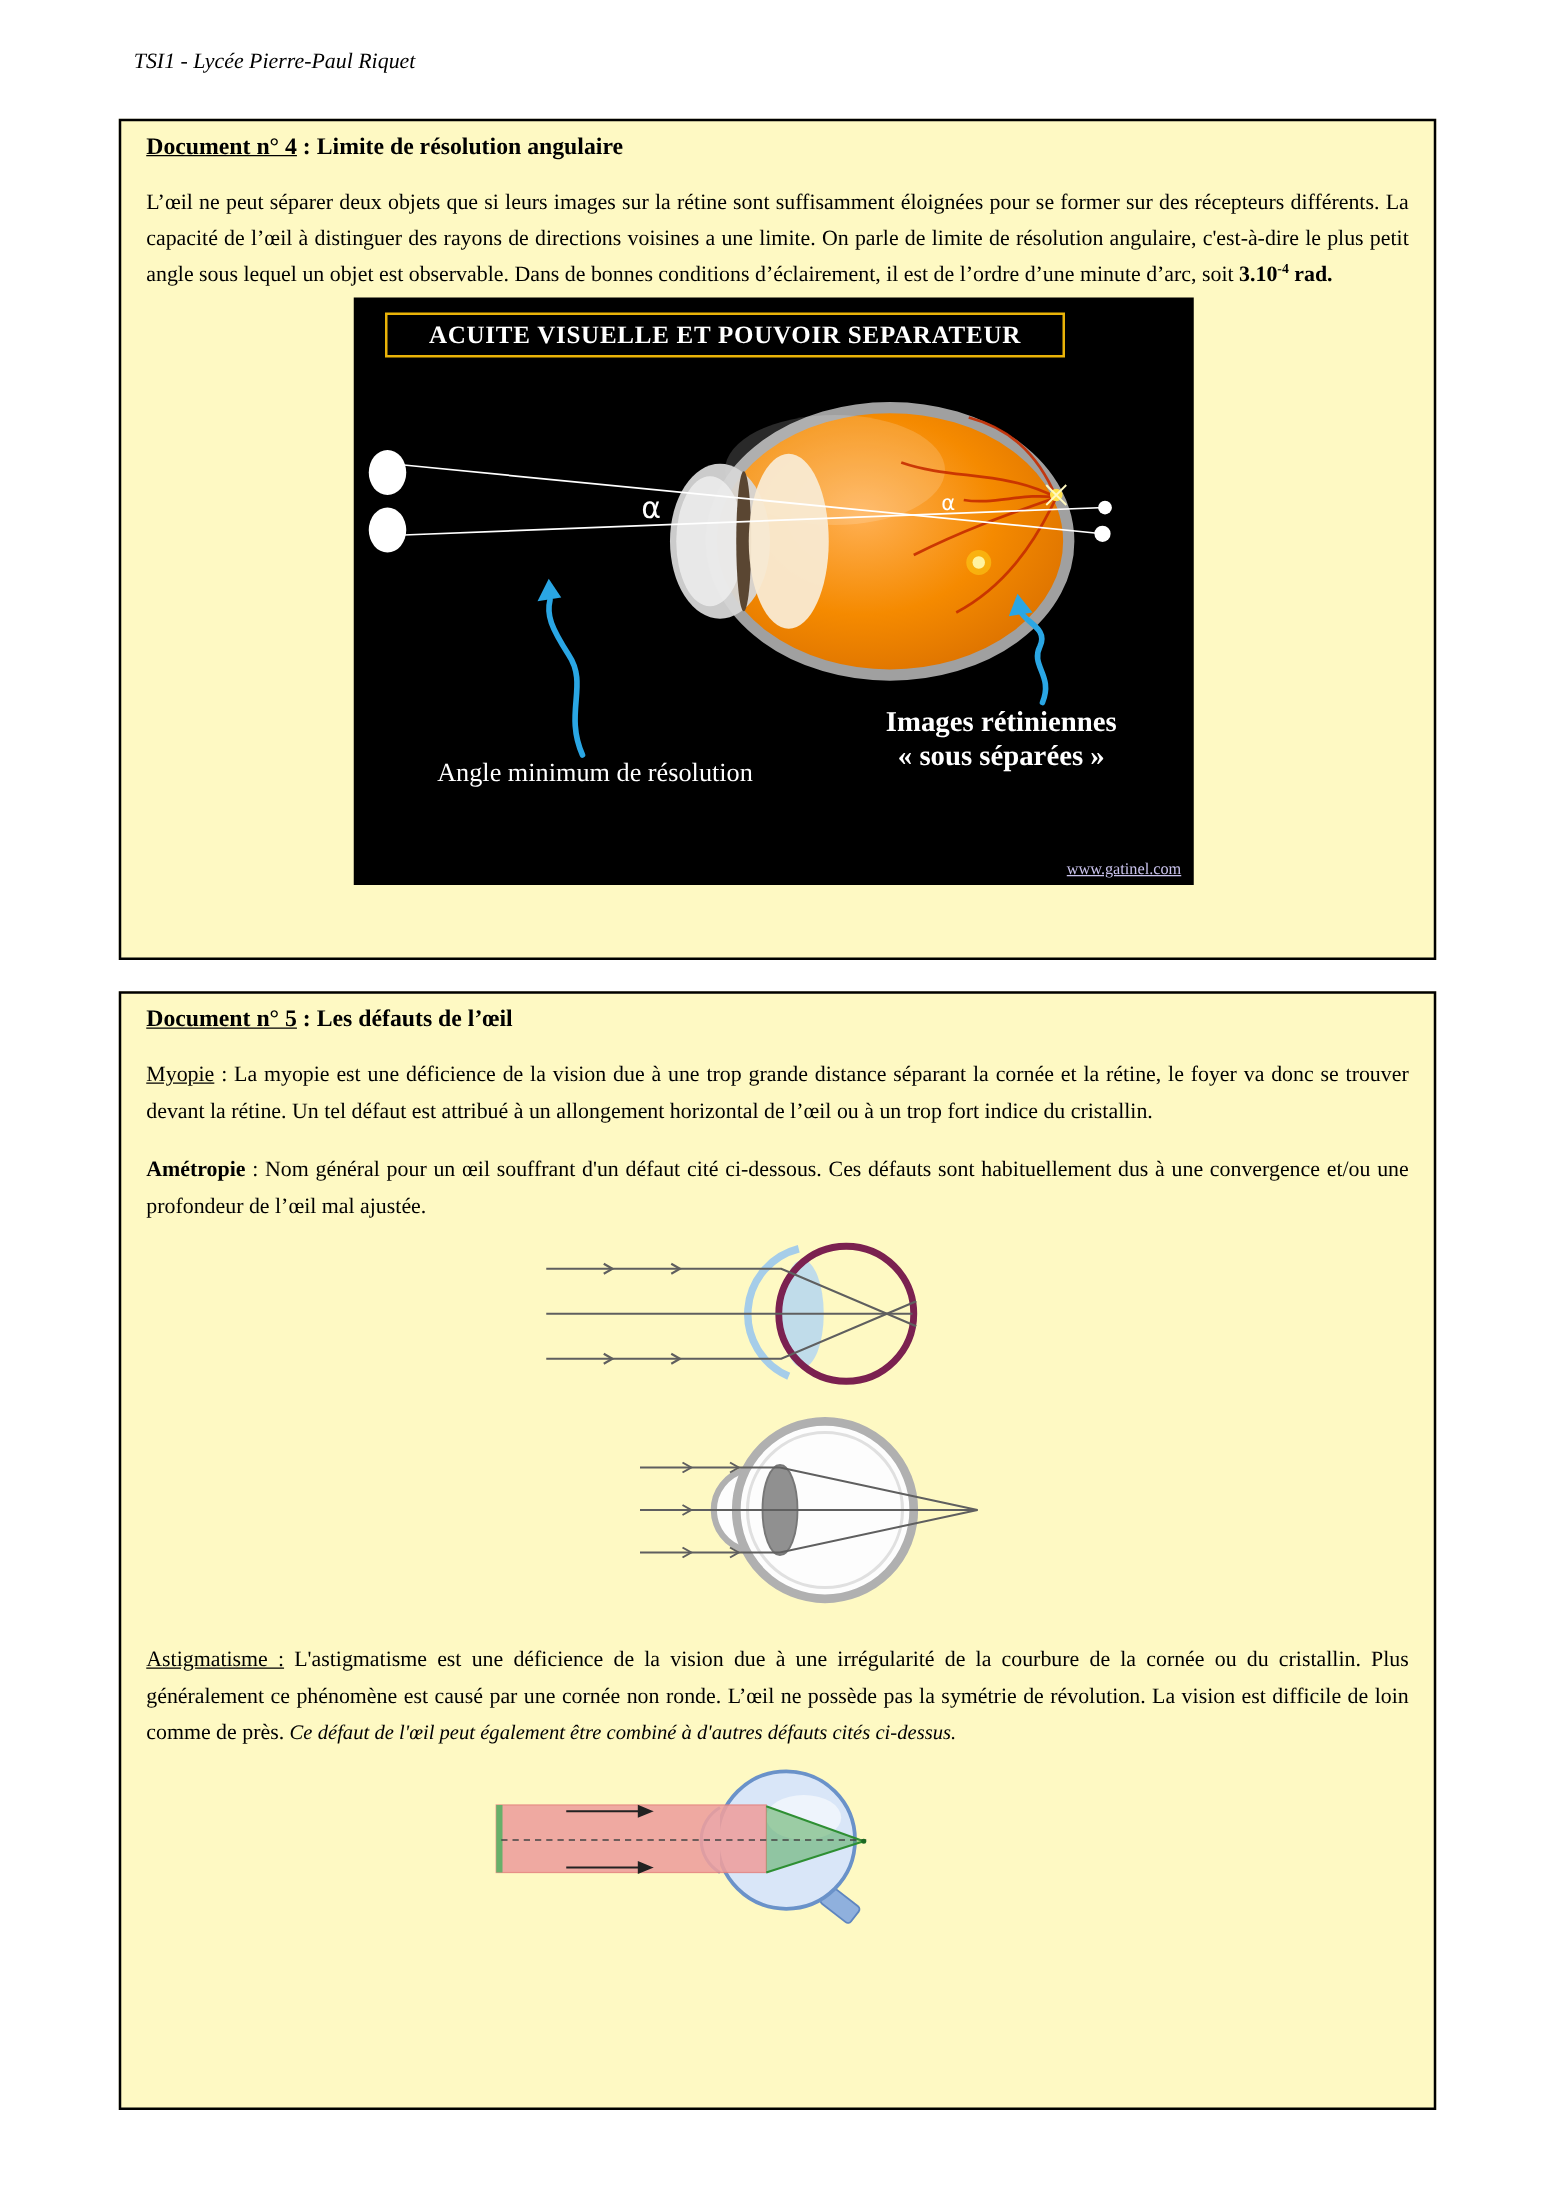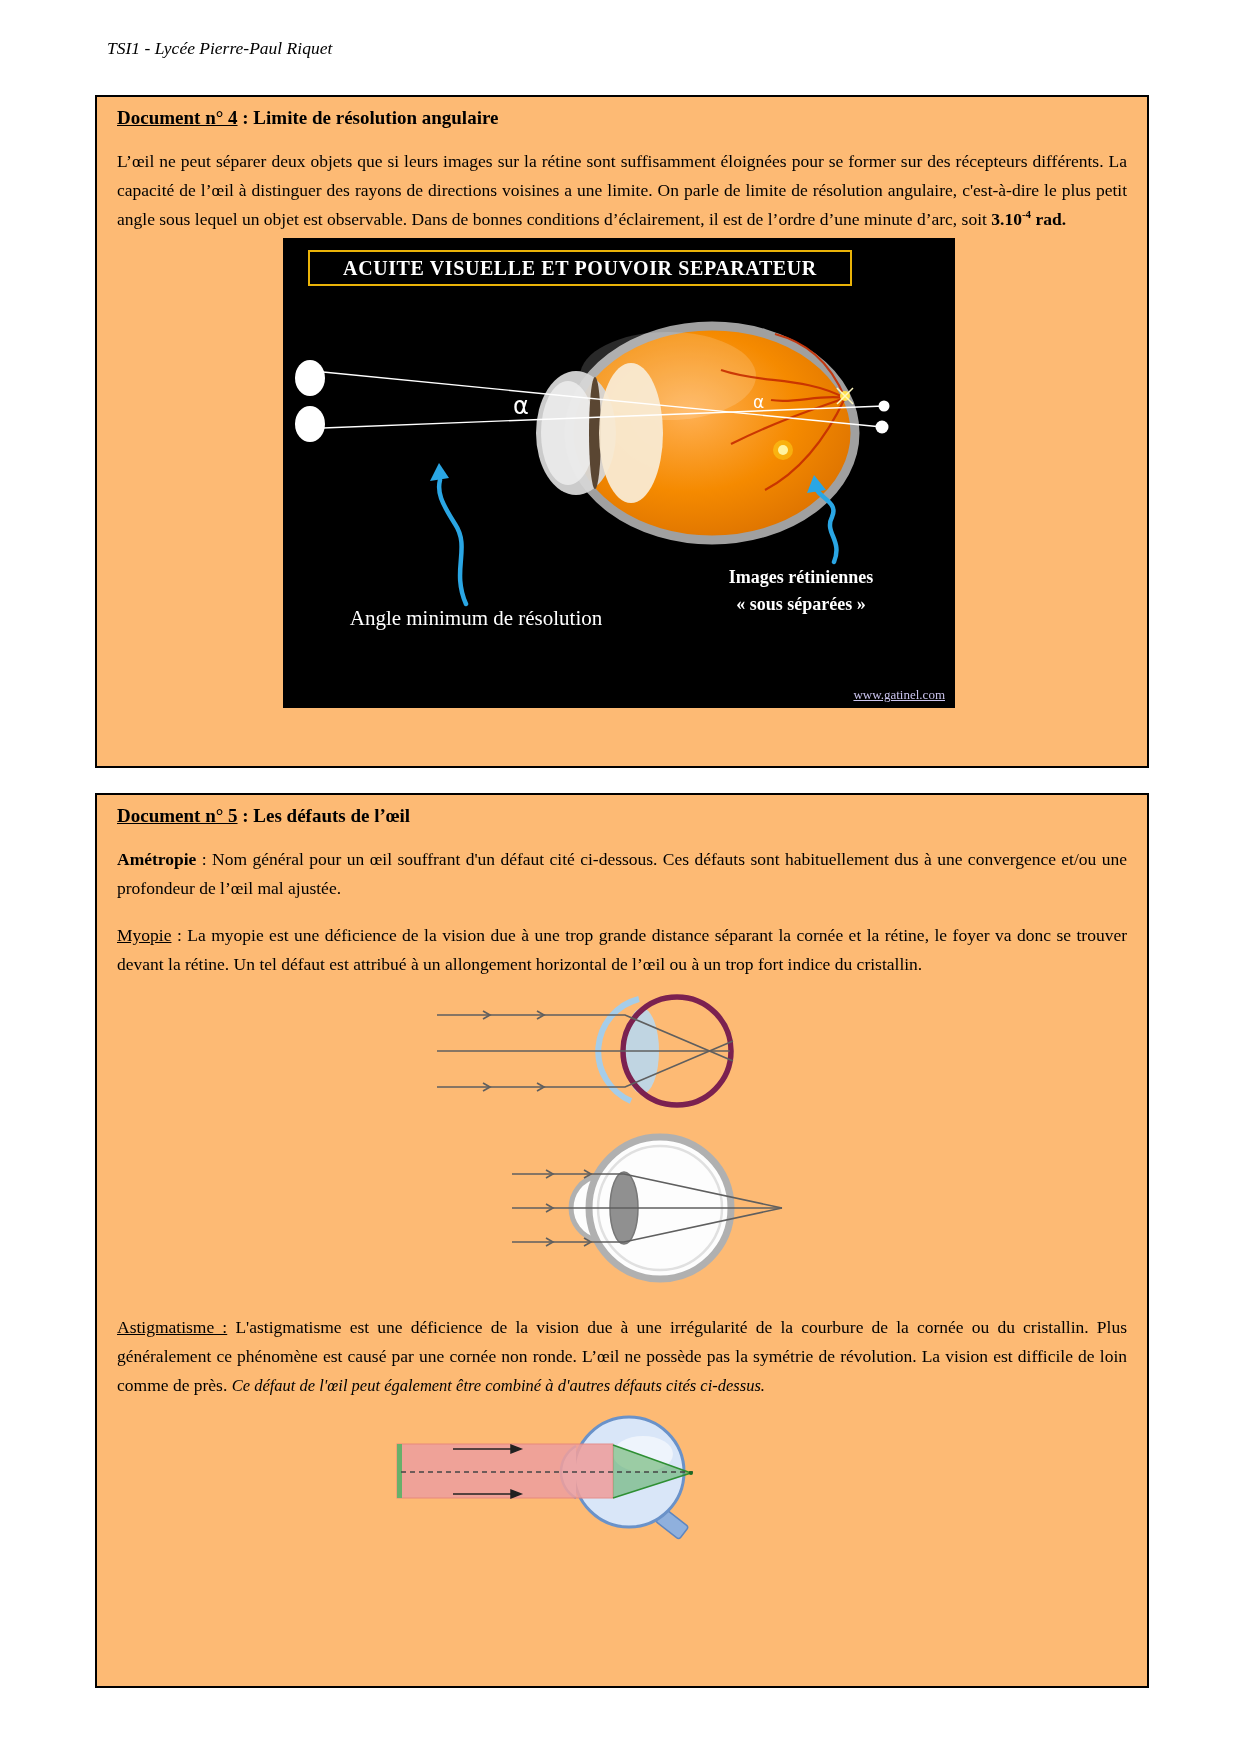--- a/index.html
+++ b/index.html
@@ -1,36 +1,36 @@
 <!DOCTYPE html>
 <html><head>
 <meta charset="utf-8">
 <style>
   html,body { margin:0; padding:0; background:#ffffff; }
   body { width:1240px; height:1754px; position:relative; font-family:"Liberation Serif", serif; color:#000; }
   .page-header { position:absolute; left:107px; top:38px; font-style:italic; font-size:17.5px; }
-  .docbox { position:absolute; left:95px; width:1054px; border:2px solid #000; box-sizing:border-box; padding:8px 20px 4px 20px; background:#fdba74; }
+  .docbox { position:absolute; left:95px; width:1054px; border:2px solid #000; box-sizing:border-box; padding:8px 20px 4px 20px; background:#fef9c3; }
   #doc4-box { top:95px; height:673px; }
   #doc5-box { top:793px; height:895px; }
   .doc-title { font-size:19px; font-weight:bold; margin-top:2px; }
   .t-label { text-decoration:underline; }
   .para { font-size:17.5px; line-height:29px; text-align:justify; margin-top:18px; }
   .term-u { text-decoration:underline; }
   .term-b { font-weight:bold; }
   .bold { font-weight:bold; }
   sup.small { font-size:11px; font-weight:bold; vertical-align:super; line-height:0; }
   .ital-tail { font-style:italic; font-size:16.5px; }
   
   .fig-black { position:relative; margin-left:166px; margin-top:4px; width:672px; height:470px; background:#000; overflow:hidden; }
   .fig-title { position:absolute; left:25px; top:12px; width:540px; height:32px; border:2px solid #eab308;
                color:#fff; font-weight:bold; font-size:20px; letter-spacing:0.6px;
                display:flex; align-items:center; justify-content:center; white-space:nowrap; }
   .fig-svg { position:absolute; left:0; top:0; }
   .fig-label-left { position:absolute; left:28px; top:368px; width:330px; text-align:center; color:#fff; font-weight:normal; font-size:21px; }
-  .fig-label-right { position:absolute; left:398px; top:326px; width:240px; text-align:center; color:#fff; font-weight:bold; font-size:18px; line-height:27px; }
+  .fig-label-right { position:absolute; left:398px; top:326px; width:240px; text-align:center; color:#fff; font-weight:bold; font-size:23px; line-height:27px; }
   .fig-credit { position:absolute; right:10px; bottom:5px; color:#cbc4ee; font-size:13px; text-decoration:underline; }
   
   .diag { display:block; }
   .diag-myopia { margin:10px 0 0 308px; }
   .diag-hyper { margin:6px 0 0 393px; }
   .diag-astig { margin:8px 0 0 278px; }
 </style>
 </head>
 <body>
 
@@ -107,25 +107,25 @@
       <div class="fig-credit">www.gatinel.com</div>
     </div>
   </div>
 
   <div class="docbox" id="doc5-box">
     <div class="doc-title">
       <span class="t-label">Document n° 5</span><span> : Les défauts de l’œil</span>
     </div>
 
     <div class="para">
-      <span class="term-b">Amétropie</span><span> : Nom général pour un œil souffrant d'un défaut cité ci-dessous. Ces défauts sont habituellement dus à une convergence et/ou une profondeur de l’œil mal ajustée.</span>
+      <span class="term-u">Myopie</span><span> : La myopie est une déficience de la vision due à une trop grande distance séparant la cornée et la rétine, le foyer va donc se trouver devant la rétine. Un tel défaut est attribué à un allongement horizontal de l’œil ou à un trop fort indice du cristallin.</span>
     </div>
 
     <div class="para">
-      <span class="term-u">Myopie</span><span> : La myopie est une déficience de la vision due à une trop grande distance séparant la cornée et la rétine, le foyer va donc se trouver devant la rétine. Un tel défaut est attribué à un allongement horizontal de l’œil ou à un trop fort indice du cristallin.</span>
+      <span class="term-b">Amétropie</span><span> : Nom général pour un œil souffrant d'un défaut cité ci-dessous. Ces défauts sont habituellement dus à une convergence et/ou une profondeur de l’œil mal ajustée.</span>
     </div>
 
     <svg class="diag diag-myopia" width="330" height="125" viewBox="0 0 330 125">
       <path d="M 214,10 A 54 54 0 0 0 206,112" stroke="#a5cde9" stroke-width="6" fill="none"></path>
       <ellipse cx="217" cy="62" rx="17" ry="43" fill="#b9d8ee" opacity="0.9"></ellipse>
       <circle cx="252" cy="62" r="54" fill="none" stroke="#7b2150" stroke-width="5.5"></circle>
       <g stroke="#5f5f5f" stroke-width="1.7" fill="none">
         <polyline points="12,26 200,26 308,72"></polyline>
         <polyline points="12,98 200,98 308,52"></polyline>
         <line x1="12" y1="62" x2="305" y2="62"></line>

